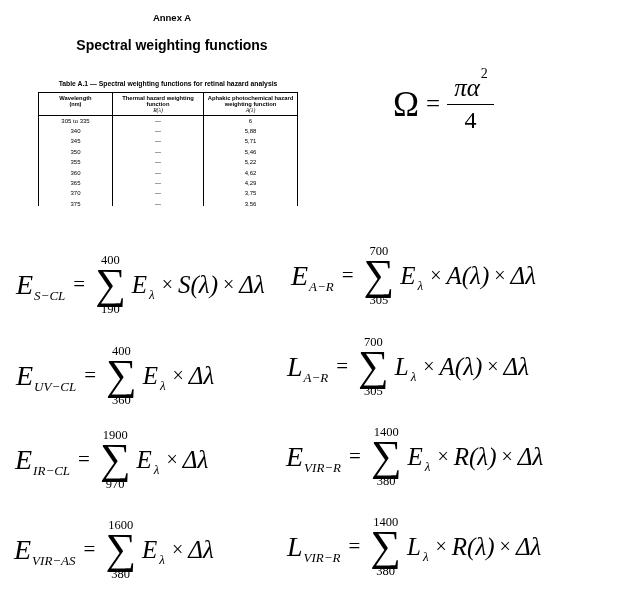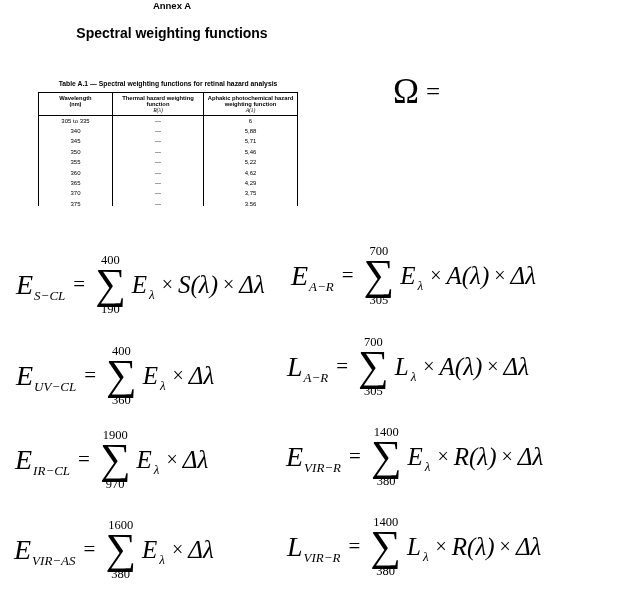--- a/index.html
+++ b/index.html
@@ -1,20 +1,20 @@
 <!DOCTYPE html>
 <html><head>
 <meta charset="utf-8">
 <style>
   html,body{margin:0;padding:0;background:#ffffff;}
   .page{position:relative;width:629px;height:612px;background:#fff;overflow:hidden;
         font-family:"Liberation Sans", sans-serif;color:#000;}
 
   
-  .heading{position:absolute;left:47px;top:1px;width:250px;text-align:center;}
+  .heading{position:absolute;left:47px;top:13px;width:250px;text-align:center;}
   .annex-title{font-size:9.5px;font-weight:bold;line-height:1.15;}
   .annex-sub{font-size:8.5px;line-height:1.2;}
   .section-title{font-size:14px;font-weight:bold;margin-top:13px;}
 
   
   .tcaption{position:absolute;left:30px;top:80px;width:276px;text-align:center;
             font-size:6.8px;font-weight:bold;}
 
   
   .tclip{position:absolute;left:38px;top:92px;width:262px;height:114px;overflow:hidden;}
@@ -73,20 +73,24 @@
 <div class="page">
 
   <div class="heading">
     <div class="annex-title">Annex A</div>
     <div class="section-title">Spectral weighting functions</div>
   </div>
 
   <div class="omega">
     <span class="om-lhs">Ω</span>
     <span class="om-eq">=</span>
+    <span class="om-frac">
+      <span class="om-num"><span>πα</span><sup>2</sup></span>
+      <span class="om-den">4</span>
+    </span>
   </div>
 
   <div class="tcaption">Table A.1 — Spectral weighting functions for retinal hazard analysis</div>
 
   <div class="tclip">
     <table class="wtable">
       <colgroup>
           <col style="width:74px">
           <col style="width:91px">
           <col style="width:94px">

